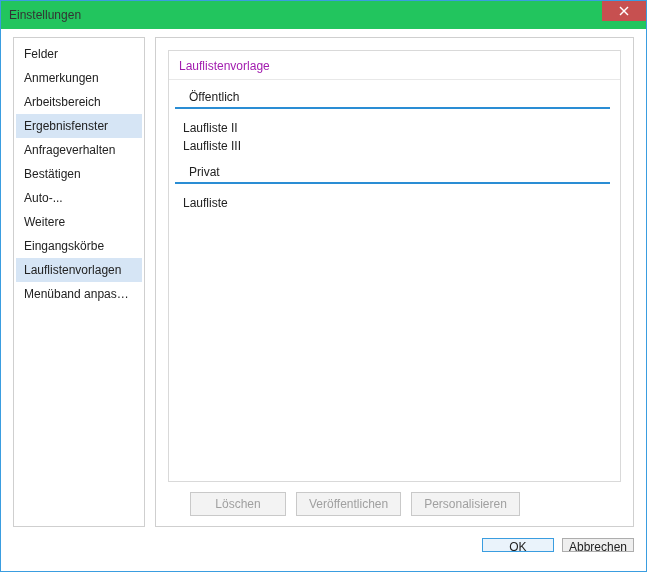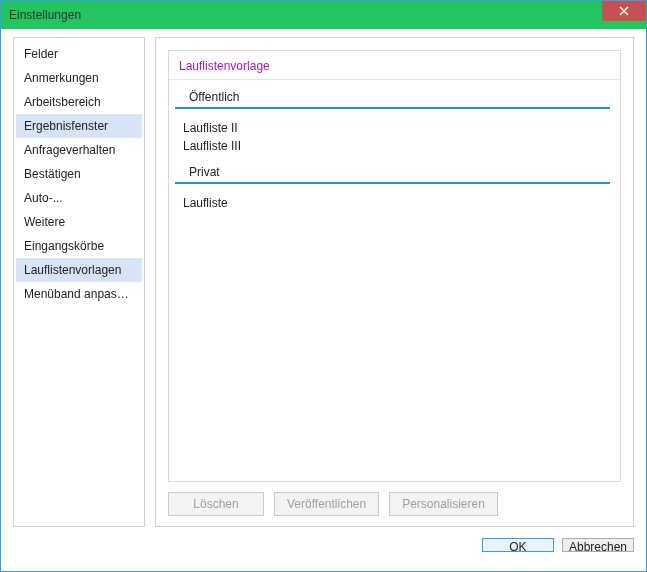--- a/index.html
+++ b/index.html
@@ -98,20 +98,21 @@
   .list-item {
     padding: 2px 10px 2px 14px;
     color: #222;
     cursor: pointer;
   }
   .action-row {
     display: flex;
     gap: 10px;
     justify-content: flex-start;
     padding-top: 10px;
+    margin-left: 22px;
   }
   .action-row .btn {
     min-width: 96px;
     height: 24px;
     border: 1px solid #c9c9c9;
     background: #f3f3f3;
     color: #a0a0a0;
     font-size: 12px;
     cursor: default;
     padding: 0 12px;

